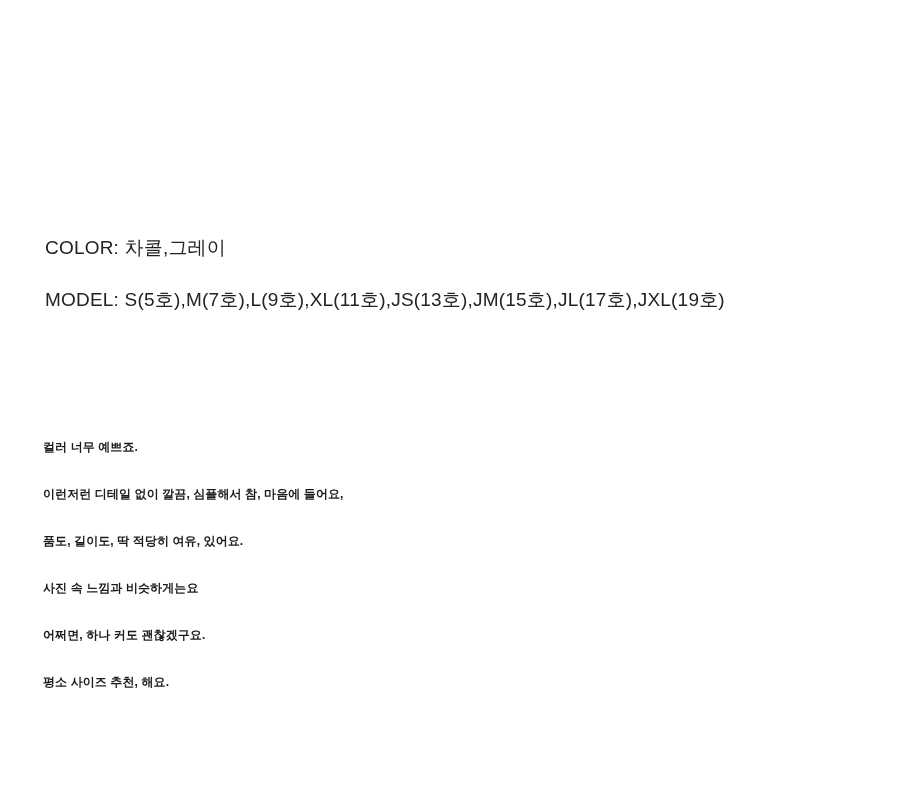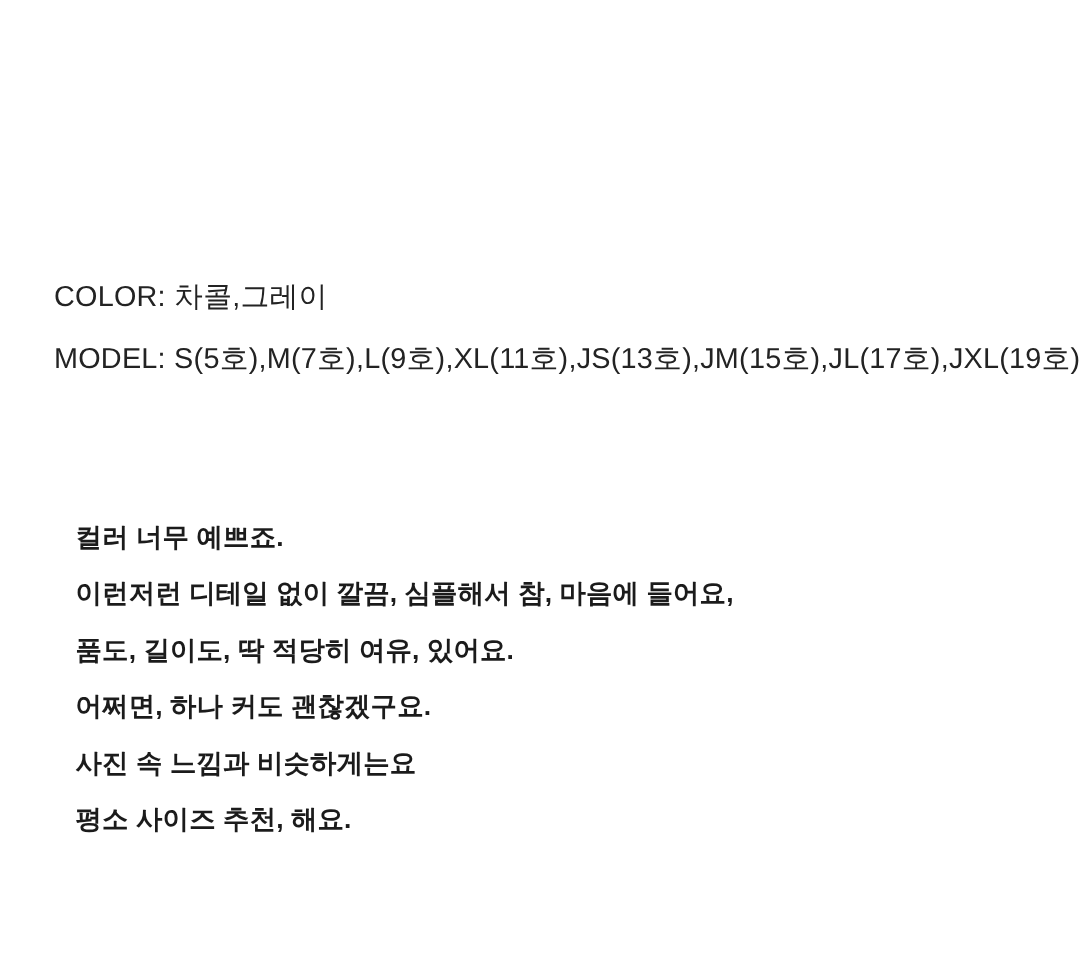--- a/index.html
+++ b/index.html
@@ -20,56 +20,55 @@
     height: 801px;
     background: #ffffff;
   }
   .spec-block {
     position: absolute;
     left: 45px;
     top: 222px;
     width: 800px;
   }
   .spec-line {
-    font-size: 24px;
+    font-size: 19px;
     line-height: 52px;
     letter-spacing: 0.2px;
     color: #232323;
     white-space: nowrap;
     font-family: "Liberation Sans", sans-serif;
   }
   .desc-block {
     position: absolute;
     left: 43px;
     top: 424px;
     width: 820px;
   }
   .desc-line {
-    font-size: 22px;
+    font-size: 12px;
     line-height: 47px;
     letter-spacing: 0.1px;
     color: #1b1b1b;
     white-space: nowrap;
     font-weight: 600;
     font-family: "Liberation Sans", sans-serif;
-    margin-left: 20px;
   }
 </style>
 </head>
 <body>
 
 <div class="page">
 
   <div class="spec-block">
     <div class="spec-line">COLOR: 차콜,그레이</div>
     <div class="spec-line">MODEL: S(5호),M(7호),L(9호),XL(11호),JS(13호),JM(15호),JL(17호),JXL(19호)</div>
   </div>
 
   <div class="desc-block">
     <div class="desc-line">컬러 너무 예쁘죠.</div>
     <div class="desc-line">이런저런 디테일 없이 깔끔, 심플해서 참, 마음에 들어요,</div>
     <div class="desc-line">품도, 길이도, 딱 적당히 여유, 있어요.</div>
+    <div class="desc-line">사진 속 느낌과 비슷하게는요</div>
     <div class="desc-line">어쩌면, 하나 커도 괜찮겠구요.</div>
-    <div class="desc-line">사진 속 느낌과 비슷하게는요</div>
     <div class="desc-line">평소 사이즈 추천, 해요.</div>
   </div>
 
 </div>
 
 </body></html>

